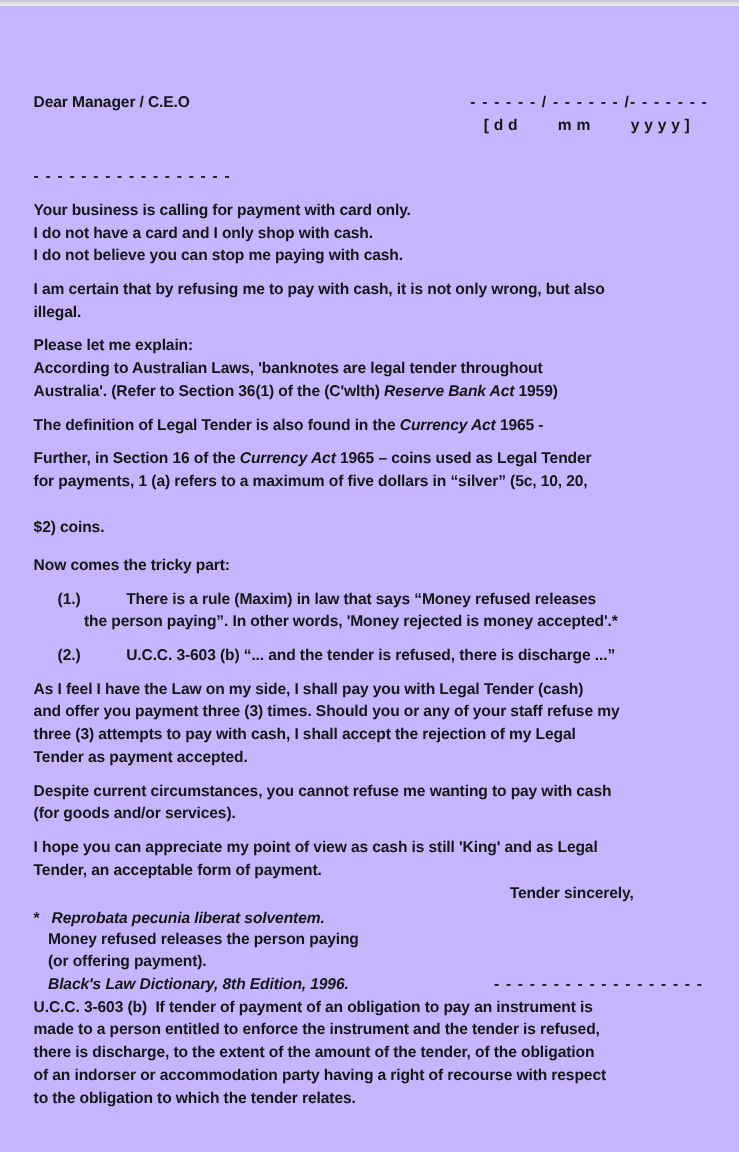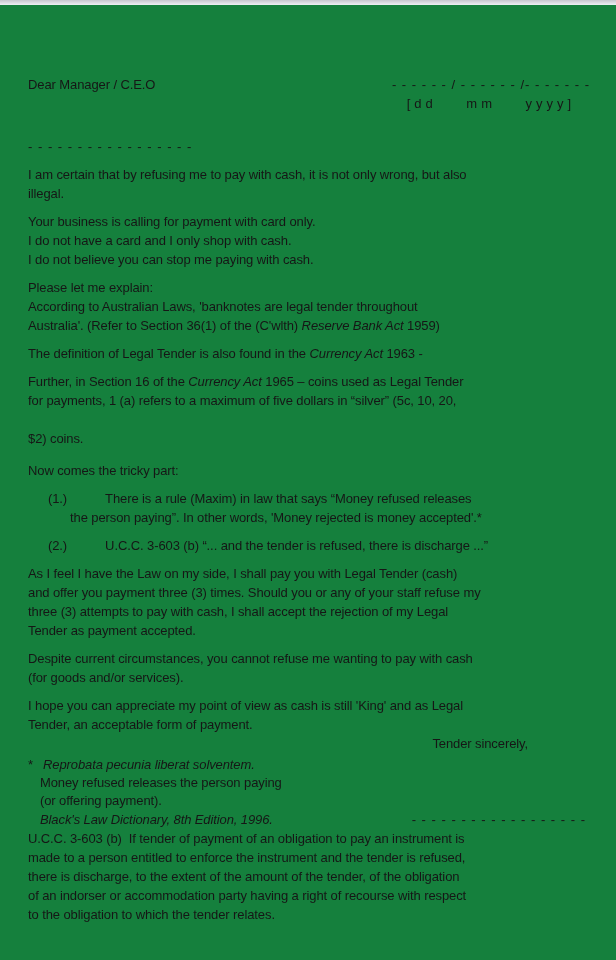--- a/index.html
+++ b/index.html
@@ -1,23 +1,23 @@
 <!DOCTYPE html>
 <html><head>
 <meta charset="utf-8">
 <style>
   html, body { margin: 0; padding: 0; background: #ffffff; }
   .page {
     position: relative;
     width: 616px;
     height: 960px;
-    background: #15803d;
+    background: #c4b5fd;
     overflow: hidden;
     font-family: "Liberation Sans", sans-serif;
-    font-weight: 400;
+    font-weight: 700;
     font-size: 13px;
     letter-spacing: -0.1px;
     color: #161616;
     box-sizing: border-box;
   }
   .topstrip {
     position: absolute;
     top: 0; left: 0; right: 0;
     height: 5px;
     background: linear-gradient(#c6c6ce, #eef0f4);
@@ -95,30 +95,30 @@
     <div class="header-row">
       <div class="greeting">Dear Manager / C.E.O</div>
       <div class="datefield">
         <div class="dashline">- - - - - - / - - - - - - /- - - - - - -</div>
         <div class="datecap">[dd mm yyyy]</div>
       </div>
     </div>
 
     <div class="dashline addr-line">- - - - - - - - - - - - - - - - -</div>
 
-    <p class="para">I am certain that by refusing me to pay with cash, it is not only wrong, but also
-illegal.</p>
-
     <p class="para">Your business is calling for payment with card only.
 I do not have a card and I only shop with cash.
 I do not believe you can stop me paying with cash.</p>
 
+    <p class="para">I am certain that by refusing me to pay with cash, it is not only wrong, but also
+illegal.</p>
+
     <p class="para seg"><span>Please let me explain:</span><br><span>According to Australian Laws, 'banknotes are legal tender throughout</span><br><span>Australia'. (Refer to Section 36(1) of the (C'wlth) </span><i>Reserve Bank Act</i><span> 1959)</span></p>
 
-    <p class="para seg"><span>The definition of Legal Tender is also found in the </span><i>Currency Act</i><span> 1963 -</span></p>
+    <p class="para seg"><span>The definition of Legal Tender is also found in the </span><i>Currency Act</i><span> 1965 -</span></p>
 
     <p class="para seg"><span>Further, in Section 16 of the </span><i>Currency Act</i><span> 1965 – coins used as Legal Tender</span><br><span>for payments, 1 (a) refers to a maximum of five dollars in “silver” (5c, 10, 20,</span><br><br><span>$2) coins.</span></p>
 
     <p class="para lead-gap">Now comes the tricky part:</p>
 
     <p class="list"><span>(1.)</span><span class="gap"></span><span>There is a rule (Maxim) in law that says “Money refused releases</span><br><span class="wrapline">the person paying”. In other words, 'Money rejected is money accepted'.*</span></p>
 
     <p class="list"><span>(2.)</span><span class="gap"></span><span>U.C.C. 3-603 (b)  “... and the tender is refused, there is discharge ...”</span></p>
 
     <p class="para">As I feel I have the Law on my side, I shall pay you with Legal Tender (cash)

